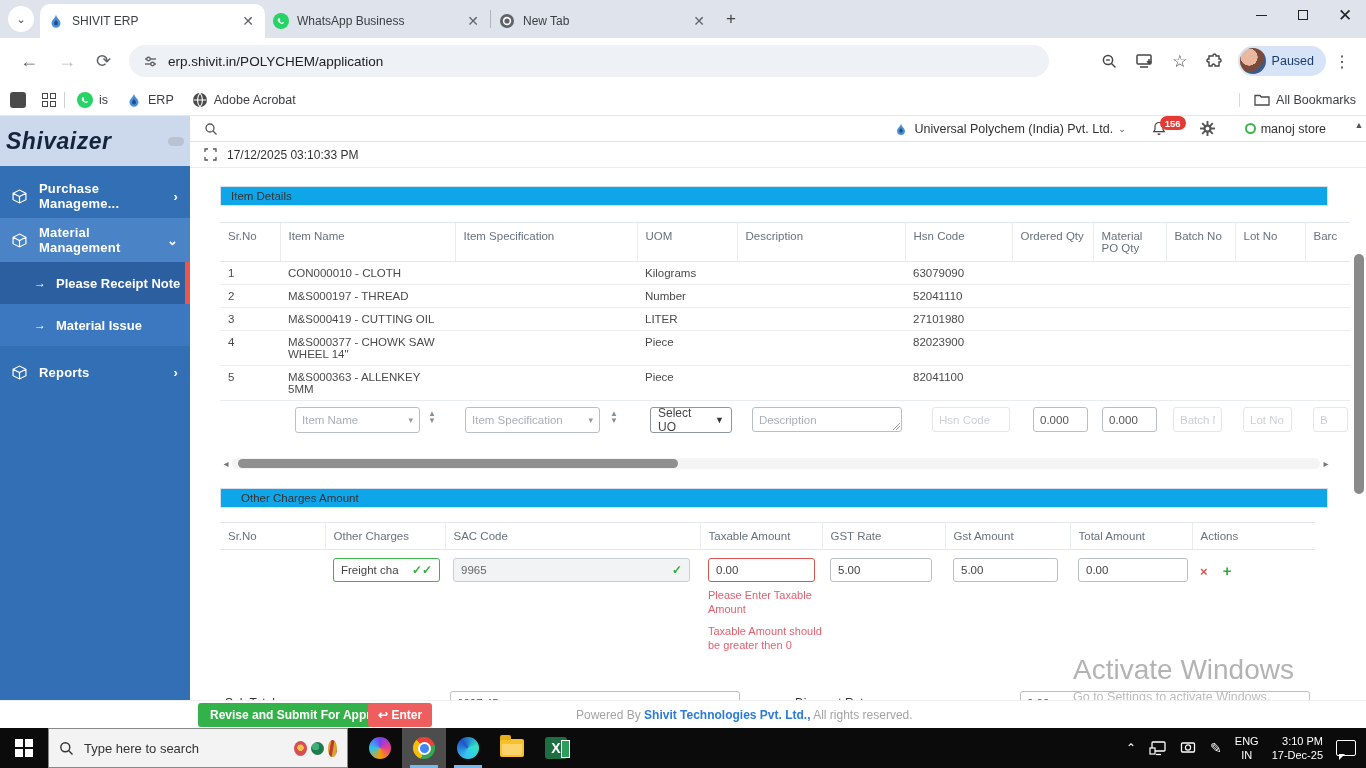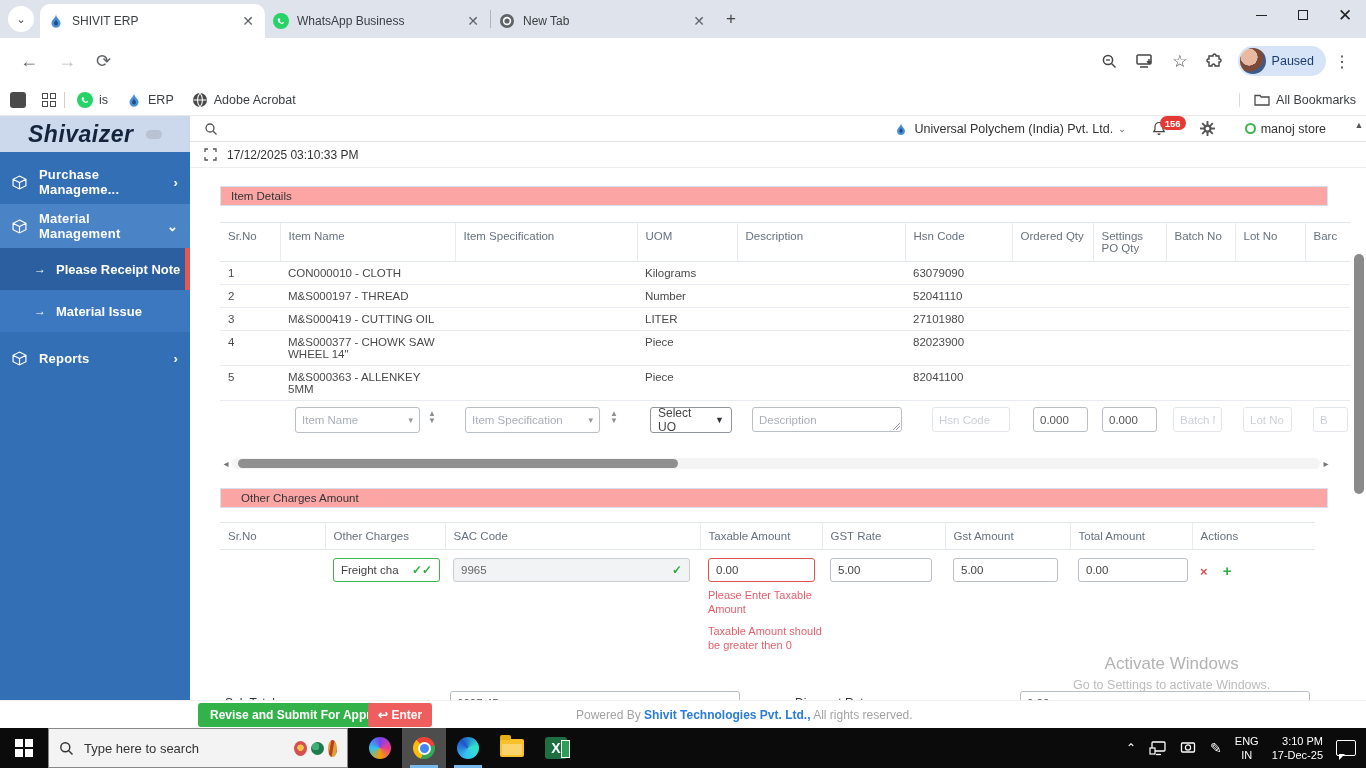--- a/index.html
+++ b/index.html
@@ -38,21 +38,21 @@
   .bm-sep { width:1px; height:16px; background:#d0d0d0; margin:0 12px 0 4px; }
   .allbm { margin-left:auto; display:flex; align-items:center; border-left:1px solid #d8d8d8; padding-left:14px; }
   .sq-app { width:16px; height:16px; background:#4a4a4a; border-radius:3px; margin-right:16px; }
   .grid-app { display:grid; grid-template-columns:6px 6px; grid-gap:2px; margin-right:4px; }
   .grid-app i { width:6px; height:6px; border:1.6px solid #4a4a4a; }
 
   
   .page { position:absolute; top:116px; left:0; right:0; height:612px; background:#fff; }
 
   .sidebar { position:absolute; left:0; top:0; width:190px; height:584px; background:#336fb4; color:#fff; }
-  .logo-strip { height:36px; background:#ccd8eb; display:flex; align-items:center; padding:0 28px; justify-content:space-between; }
+  .logo-strip { height:50px; background:#ccd8eb; display:flex; align-items:center; padding:0 6px; justify-content:space-between; }
   .logo-text { font-size:23px; font-weight:bold; color:#14243c; letter-spacing:.5px; font-style:italic; }
   .logo-toggle { width:16px; height:9px; border-radius:5px; background:#b9c2d2; }
   .menu { padding-top:8px; }
   .mi { display:flex; align-items:center; height:44px; padding:0 12px; font-size:13px; font-weight:bold; letter-spacing:.2px; }
   .mi .cube { margin-right:12px; display:flex; }
   .mi .chev { margin-left:auto; font-size:13px; }
   .mi.group { background:#4a83c6; }
   .sub { display:flex; align-items:center; height:42px; padding-left:34px; font-size:13px; font-weight:bold; background:#3b78c0; }
   .sub .arr { margin-right:10px; font-size:12px; }
   .sub.active { background:#2c5f9f; border-right:5px solid #e8564f; }
@@ -65,21 +65,21 @@
   .company .favicon { width:14px; height:14px; margin-right:6px; }
   .bell { position:relative; margin-right:34px; display:flex; }
   .badge { position:absolute; left:8px; top:-5px; background:#e53935; color:#fff; font-size:9.5px; font-weight:bold; border-radius:8px; padding:1.5px 5px; }
   .gearic { margin-right:30px; display:flex; }
   .store { display:flex; align-items:center; margin-right:26px; }
   .store .dot { width:11px; height:11px; border:2px solid #3cb54a; border-radius:50%; margin-right:5px; }
   .dtrow { height:26px; border-bottom:1px solid #ededed; display:flex; align-items:center; padding:0 14px; font-size:12px; color:#333; }
   .dtrow .fsic { margin-right:10px; display:flex; }
 
   .content { padding:10px 0 0 30px; position:relative; }
-  .secbar { width:1108px; height:20px; background:#fca5a5; border:1px solid #d8e0ec; display:flex; align-items:center; padding:0 10px; font-size:11.5px; color:#333; }
+  .secbar { width:1108px; height:20px; background:#0ea5e9; border:1px solid #d8e0ec; display:flex; align-items:center; padding:0 10px; font-size:11.5px; color:#333; }
   .secbar.items-bar { margin-top:8px; }
 
   table.grid { border-collapse:collapse; table-layout:fixed; width:1108px; margin-top:16px; font-size:11.5px; }
   table.grid th { border-top:1px solid #e2e6ee; border-bottom:1px solid #e2e6ee; border-left:1px solid #e8ecf2; border-right:1px solid #e8ecf2; color:#67727e; font-weight:normal; text-align:left; padding:7px 8px; vertical-align:top; }
   table.grid th:first-child { border-left:none; } table.grid th:last-child { border-right:none; }
   table.grid td { border-bottom:1px solid #e8ecf2; color:#4a4a4a; padding:5px 8px; vertical-align:top; }
 
   .entry-row { position:relative; height:34px; margin-top:4px; width:1130px; }
   .entry-row > * { position:absolute; top:2px; }
   .inp { border:1px solid #b9bfc6; border-radius:3px; height:25px; font-family:"Liberation Sans",sans-serif; font-size:11.5px; color:#555; padding:0 6px; background:#fff; width:100%; }
@@ -109,21 +109,21 @@
   .err + .err { margin-top:8px; }
   .act-x { color:#e05252; font-size:13px; font-weight:bold; margin-right:12px; }
   .act-p { color:#2fae3e; font-size:15px; font-weight:bold; }
 
   .totals { position:relative; margin-top:34px; height:26px; width:1108px; font-size:12px; color:#333; }
   .totals > * { position:absolute; top:0; }
   .crop-row { position:relative; height:14px; margin-top:10px; width:1108px; overflow:hidden; }
   .crop-row > * { position:absolute; top:2px; }
 
   .watermark { position:absolute; left:883px; top:538px; text-align:left; pointer-events:none; }
-  .wm1 { font-size:17px; color:#b3b3b3;text-align:center; }
+  .wm1 { font-size:28px; color:#b3b3b3; }
   .wm2 { font-size:12.5px; color:#bcbcbc; margin-top:4px; }
 
   .pagefooter { position:absolute; left:0; right:0; bottom:0; height:28px; background:#fff; border-top:1px solid #f0f0f0; }
   .btn-submit { position:absolute; left:198px; top:2px; height:24px; background:#33b249; color:#fff; border:none; border-radius:3px; font-size:12px; font-weight:bold; padding:0 12px; font-family:"Liberation Sans",sans-serif; }
   .btn-back { position:absolute; left:368px; top:2px; height:24px; background:#ee5e5e; color:#fff; border:none; border-radius:3px; font-size:12px; font-weight:bold; padding:0 10px; font-family:"Liberation Sans",sans-serif; }
   .powered { position:absolute; left:576px; top:7px; font-size:12px; color:#a3a3a3; white-space:nowrap; }
   .powered a { color:#2a7cd8; text-decoration:none; font-weight:bold; }
 
   .vscroll { position:absolute; right:0; top:4px; width:14px; height:576px; }
   .vs-arrow { color:#555; font-size:9px; text-align:center; }
@@ -210,20 +210,33 @@
         <i class="ic-max"></i>
       </span>
     <span class="ic-close">✕</span>
   </div>
 </div>
 
 <div class="toolbar">
   <span class="nav-ic">←</span>
   <span class="nav-ic dim">→</span>
   <span class="nav-ic">⟳</span>
+  <div class="omnibox">
+    <span class="tune">
+      <svg width="15" height="15" viewBox="0 0 15 15">
+          <g stroke="#5f6368" stroke-width="1.4" fill="none">
+            <line x1="2" y1="5" x2="13" y2="5"></line>
+            <line x1="2" y1="10" x2="13" y2="10"></line>
+            <circle cx="5.5" cy="5" r="1.7" fill="#fff"></circle>
+            <circle cx="9.5" cy="10" r="1.7" fill="#fff"></circle>
+          </g>
+        </svg>
+    </span>
+    <span>erp.shivit.in/POLYCHEM/application</span>
+  </div>
   <div class="right-ics">
     <span class="rico">
       <svg width="17" height="17" viewBox="0 0 17 17">
           <circle cx="7" cy="7" r="4.6" fill="none" stroke="#444" stroke-width="1.5"></circle>
           <line x1="10.5" y1="10.5" x2="14.5" y2="14.5" stroke="#444" stroke-width="1.5"></line>
           <line x1="5" y1="7" x2="9" y2="7" stroke="#444" stroke-width="1.3"></line>
         </svg>
     </span>
     <span class="rico">
       <svg width="18" height="16" viewBox="0 0 18 16">
@@ -413,21 +426,21 @@
           </colgroup>
         <thead>
           <tr>
             <th>Sr.No</th>
             <th>Item Name</th>
             <th>Item Specification</th>
             <th>UOM</th>
             <th>Description</th>
             <th>Hsn Code</th>
             <th>Ordered Qty</th>
-            <th>Settings PO Qty</th>
+            <th>Material PO Qty</th>
             <th>Batch No</th>
             <th>Lot No</th>
             <th>Barc</th>
           </tr>
         </thead>
         <tbody>
           <tr>
             <td>1</td>
             <td>CON000010 - CLOTH</td>
             <td></td>

